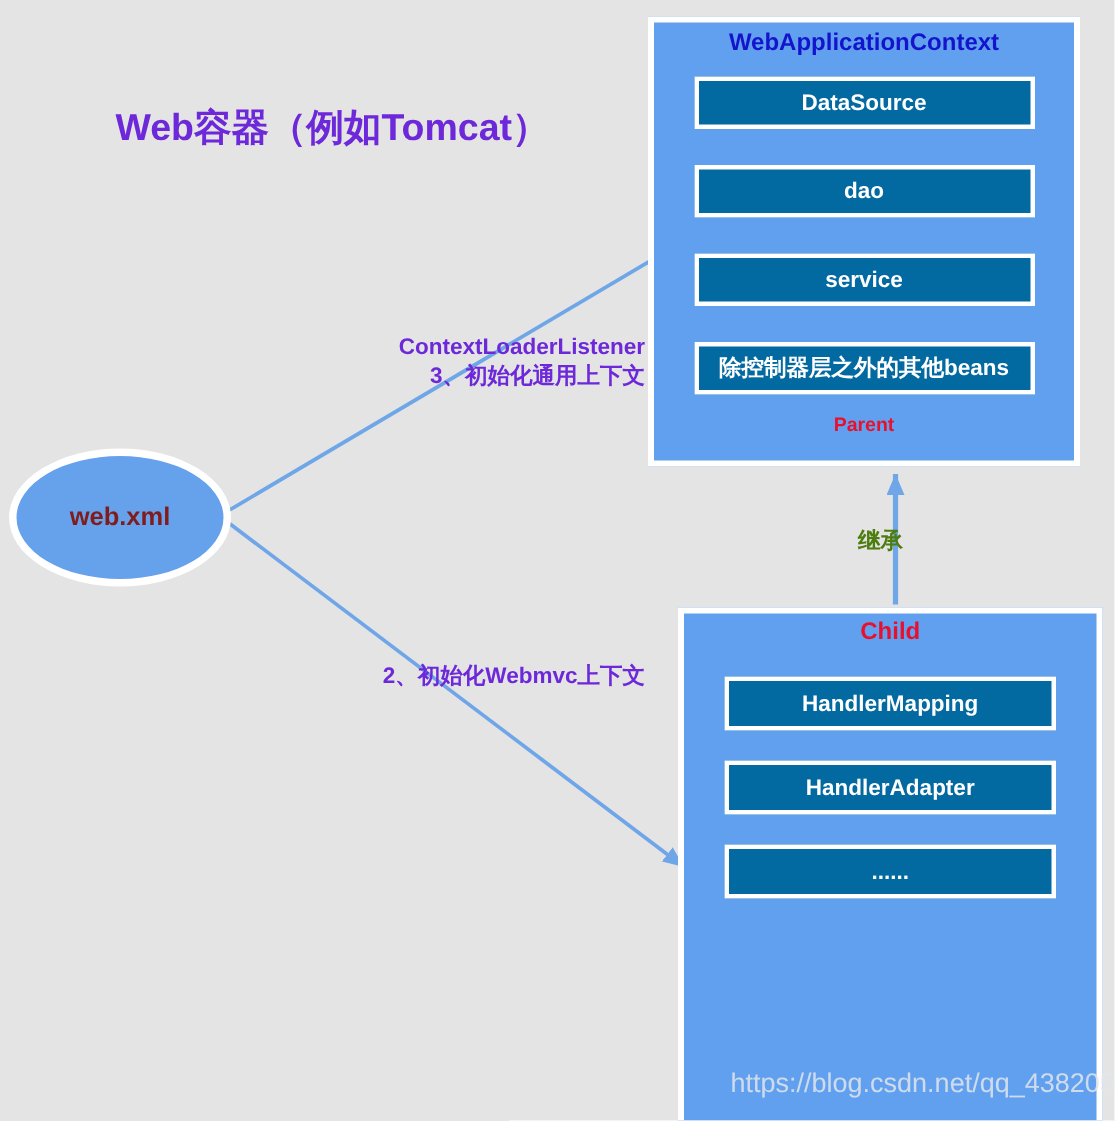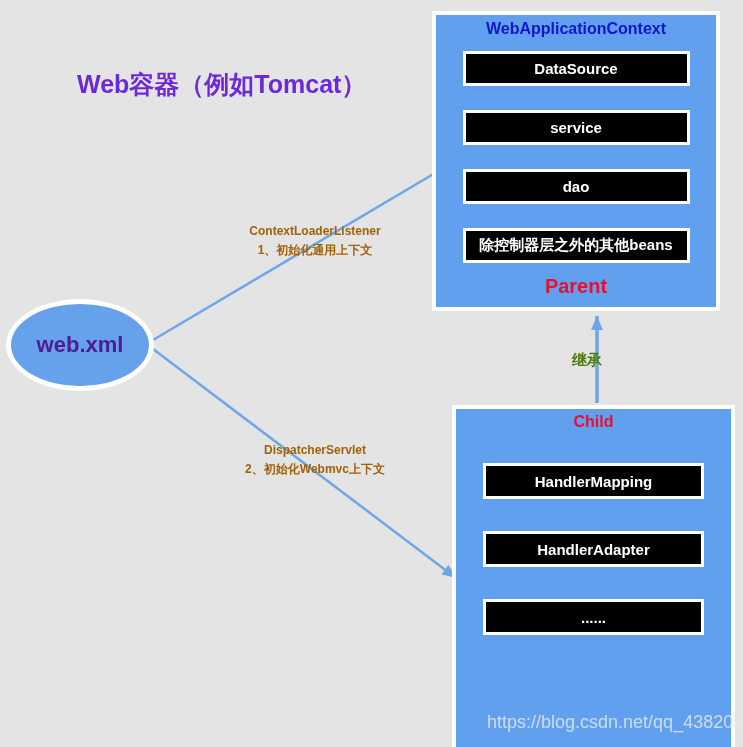--- a/index.html
+++ b/index.html
@@ -48,63 +48,63 @@
   }
   .box-title-red {
     margin-top: 4px;
     font-size: 16px;
     font-weight: bold;
     color: #e8112d;
   }
   .bean-item {
     box-sizing: border-box;
     border: 3px solid #ffffff;
-    background: #000000;
+    background: #0369a1;
     display: flex;
     align-items: center;
     justify-content: center;
     color: #ffffff;
     font-size: 15px;
     font-weight: bold;
     white-space: nowrap;
   }
   .parent-box .bean-item { width: 227px; height: 35px; margin-top: 24px; }
   .parent-box .bean-item.first { margin-top: 13px; }
-  .child-box .bean-item { width: 221px; height: 36px; margin-top: 32px; }
+  .child-box .bean-item { width: 221px; height: 36px; margin-top: 20px; }
   .child-box .bean-item.first { margin-top: 9px; }
   .role-label {
     margin-top: 12px;
-    font-size: 20px;
+    font-size: 13px;
     font-weight: bold;
     color: #e8112d;
   }
   .web-xml-node {
     position: absolute;
     left: 6px; top: 299px;
     width: 148px; height: 92px;
     box-sizing: border-box;
     background: #66a1ec;
     border: 5px solid #ffffff;
     border-radius: 50%;
     display: flex;
     align-items: center;
     justify-content: center;
   }
   .web-xml-label {
-    font-size: 22px;
+    font-size: 17px;
     font-weight: bold;
-    color: #4c1d95;
+    color: #7f1d1d;
   }
   .edge-label {
     position: absolute;
     width: 230px;
-    text-align: center;
-    font-size: 12px;
+    text-align: right;
+    font-size: 15px;
     font-weight: bold;
-    color: #a16207;
+    color: #6d28d9;
     line-height: 19px;
     white-space: nowrap;
   }
   .edge-label-1 { left: 200px; top: 222px; }
   .edge-label-2 { left: 200px; top: 441px; }
   .inherit-label {
     position: absolute;
     left: 572px; top: 351px;
     font-size: 15px;
     font-weight: bold;
@@ -137,40 +137,39 @@
 
   <div class="main-title">Web容器（例如Tomcat）</div>
 
   <div class="web-xml-node">
     <span class="web-xml-label">web.xml</span>
   </div>
 
   <div class="ctx-box parent-box">
     <div class="box-title-blue">WebApplicationContext</div>
     <div class="bean-item first">DataSource</div>
+    <div class="bean-item">dao</div>
     <div class="bean-item">service</div>
-    <div class="bean-item">dao</div>
     <div class="bean-item">除控制器层之外的其他beans</div>
     <div class="role-label">Parent</div>
   </div>
 
   <div class="ctx-box child-box">
     <div class="box-title-red">Child</div>
     <div class="bean-item">HandlerMapping</div>
     <div class="bean-item">HandlerAdapter</div>
     <div class="bean-item">......</div>
   </div>
 
   <div class="edge-label edge-label-1">
     <div>ContextLoaderListener</div>
-    <div>1、初始化通用上下文</div>
+    <div>3、初始化通用上下文</div>
   </div>
 
   <div class="edge-label edge-label-2">
-    <div>DispatcherServlet</div>
     <div>2、初始化Webmvc上下文</div>
   </div>
 
   <div class="inherit-label">继承</div>
 
   <div class="watermark">https://blog.csdn.net/qq_43820523</div>
 
 </div>
 
 </body></html>

